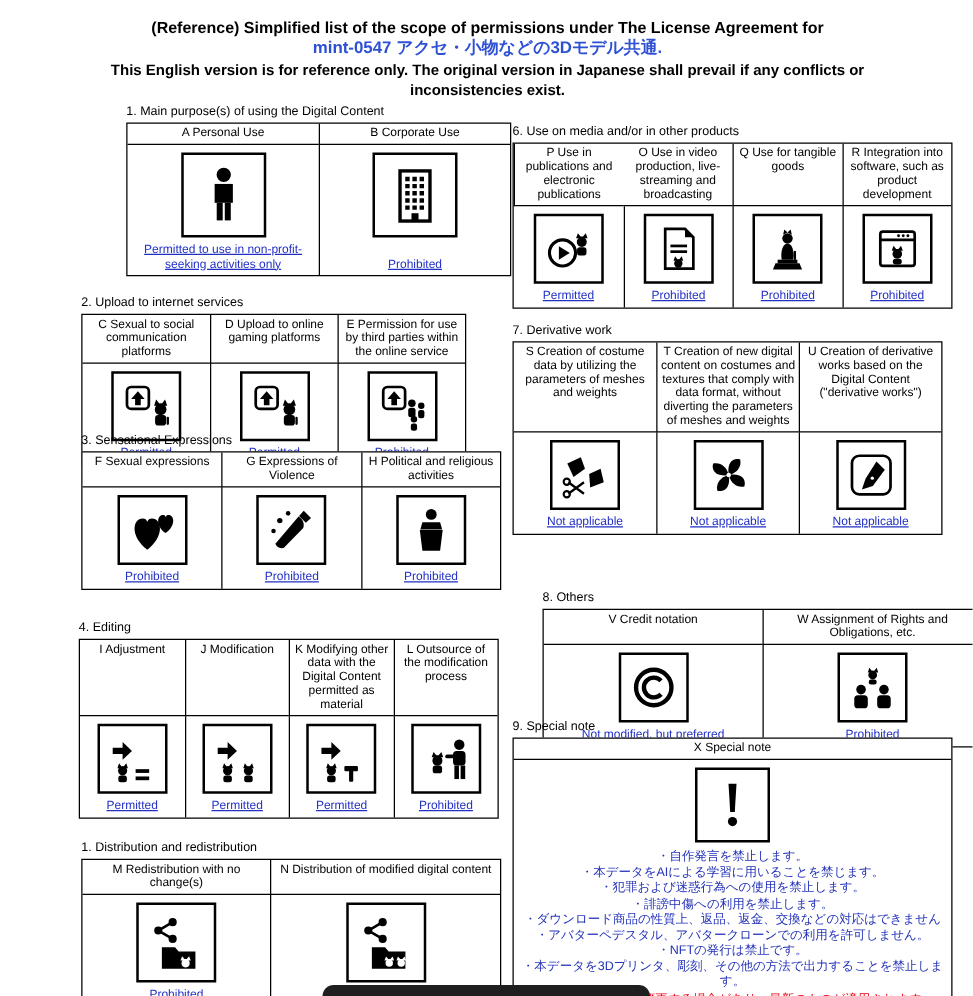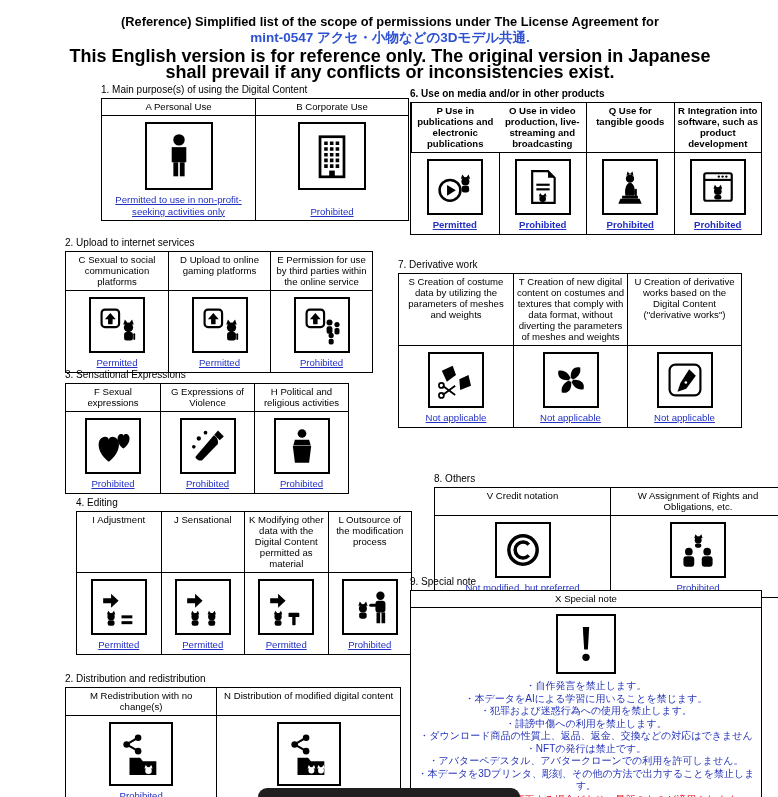--- a/index.html
+++ b/index.html
@@ -3,21 +3,21 @@
 <meta charset="utf-8">
 <style>
   html,body { margin:0; padding:0; background:#fff; }
   #page {
     position:relative; width:778px; height:797px; background:#fff; overflow:hidden;
     font-family:"Liberation Sans","DejaVu Sans",sans-serif; color:#000;padding-left:39px;
   }
   .header { position:absolute; top:14px; left:40px; width:700px; text-align:center; font-weight:bold; }
   .h-line1 { font-size:12.8px; line-height:15px; }
   .h-line2 { font-size:13.5px; line-height:17px; color:var(--title-blue,#2e51d4); }
-  .h-line3 { font-size:18px; line-height:16px; margin-top:2px; padding:0 28px; }
+  .h-line3 { font-size:12px; line-height:16px; margin-top:2px; padding:0 28px; }
 
   .section { position:absolute; }
   .sec-label { font-size:10px; line-height:12px; margin-bottom:2px; }
   .grid { display:grid; border:1px solid #000; background:#fff; }
   .cols1 { grid-template-columns:1fr; }
   .cols2 { grid-template-columns:1fr 1fr; }
   .cols2mn { grid-template-columns:45% 55%; }
   .cols3 { grid-template-columns:1fr 1fr 1fr; }
   .cols4 { grid-template-columns:1fr 1fr 1fr 1fr; }
   .hcell { border-bottom:1px solid #000; border-left:1px solid #000; font-size:9.6px; line-height:11px; text-align:center; padding:2px 2px 3px; }
@@ -119,21 +119,21 @@
               <rect x="39" y="27.5" width="6" height="8" rx="2.2"></rect>
               <circle cx="35" cy="36.5" r="3.1"></circle>
               <rect x="32" y="40.5" width="6" height="7" rx="2.2"></rect>
             </svg>
         </span>
         <span class="status">Prohibited</span>
       </div>
     </div>
   </div>
 
-  <div class="section" style="left:65px;top:369px;width:284px;">
+  <div class="section" style="left:65px;top:347px;width:336px;">
     <div class="sec-label">3. Sensational Expressions</div>
     <div class="grid cols3">
       <div class="hcell c1">F Sexual expressions</div>
       <div class="hcell">G Expressions of Violence</div>
       <div class="hcell">H Political and religious activities</div>
       <div class="bcell c1">
         <span class="ibox">
           <svg viewBox="0 0 48 48">
               <path d="M19 43C2 30 5 13 14.5 13c4.3 0 4.5 3.8 4.5 3.8S19.2 13 23.5 13C33 13 36 30 19 43z"></path>
               <path d="M36.5 27c-10-7.5-8-17.5-2.5-17.5 2.6 0 2.7 2.3 2.7 2.3s.1-2.3 2.7-2.3c5.5 0 7.5 10-2.9 17.5z"></path>
@@ -159,25 +159,25 @@
               <circle cx="24" cy="9" r="5.2"></circle>
               <path d="M15.5 16.5h17l2 7h-21z"></path>
               <path d="M13 24h22l-2.5 20h-17z"></path>
             </svg>
         </span>
         <span class="status">Prohibited</span>
       </div>
     </div>
   </div>
 
-  <div class="section" style="left:76px;top:497px;width:336px;">
+  <div class="section" style="left:63px;top:497px;width:336px;">
     <div class="sec-label">4. Editing</div>
     <div class="grid cols4">
       <div class="hcell c1">I Adjustment</div>
-      <div class="hcell">J Sensational</div>
+      <div class="hcell">J Modification</div>
       <div class="hcell">K Modifying other data with the Digital Content permitted as material</div>
       <div class="hcell">L Outsource of the modification process</div>
       <div class="bcell c1">
         <span class="ibox">
           <svg viewBox="0 0 48 48">
               <path d="M5 13.5h9.5V8l9 8.5-9 8.5v-5.5H5z"></path>
               <path d="M9.5 33l1.6-4.6 2.4 3h2.1l2.4-3 1.6 4.6z"></path>
               <circle cx="14.5" cy="35.6" r="4.4"></circle>
               <rect x="10.4" y="40" width="8.2" height="6.5" rx="2.4"></rect>
               <rect x="27" y="34" width="13" height="3.6"></rect>
@@ -225,21 +225,21 @@
               <circle cx="15.5" cy="25.8" r="4.8"></circle>
               <rect x="11" y="30.5" width="9" height="7.5" rx="2.6"></rect>
             </svg>
         </span>
         <span class="status">Prohibited</span>
       </div>
     </div>
   </div>
 
   <div class="section sz-md" style="left:65px;top:673px;width:336px;">
-    <div class="sec-label">2. Distribution and redistribution</div>
+    <div class="sec-label">1. Distribution and redistribution</div>
     <div class="grid cols2mn">
       <div class="hcell c1">M Redistribution with no change(s)</div>
       <div class="hcell">N Distribution of modified digital content</div>
       <div class="bcell c1">
         <span class="ibox">
           <svg viewBox="0 0 48 48">
               <circle cx="9" cy="14" r="3.4"></circle>
               <circle cx="21" cy="7" r="3.4"></circle>
               <circle cx="21" cy="21" r="3.4"></circle>
               <path d="M9 14L21 7M9 14l12 7" stroke="#000" stroke-width="2.2" fill="none"></path>
@@ -262,21 +262,21 @@
               <circle cx="26.5" cy="41.2" r="3.1" fill="#fff"></circle>
               <path d="M32.5 39l1.3-3.4 1.9 2.2h1.7l1.9-2.2 1.3 3.4z" fill="#fff"></path>
               <circle cx="36.5" cy="41.2" r="3.1" fill="#fff"></circle>
             </svg>
         </span>
         <span class="status">Prohibited</span>
       </div>
     </div>
   </div>
 
-  <div class="section" style="left:410px;top:88px;width:352px;font-weight:bold;">
+  <div class="section" style="left:410px;top:100px;width:352px;">
     <div class="sec-label">6. Use on media and/or in other products</div>
     <div class="grid cols4">
       <div class="hcell">P Use in publications and electronic publications</div>
       <div class="hcell c1">O Use in video production, live-streaming and broadcasting</div>
       <div class="hcell">Q Use for tangible goods</div>
       <div class="hcell">R Integration into software, such as product development</div>
       <div class="bcell c1">
         <span class="ibox">
           <svg viewBox="0 0 48 48">
               <path d="M31 14l1.8-5 2.6 3.2h2.3L40.3 9l1.8 5z"></path>
@@ -326,21 +326,21 @@
               <path d="M18.5 26l1.7-4.8 2.5 3.1h2.2l2.5-3.1 1.7 4.8z"></path>
               <circle cx="23.8" cy="29" r="4.6"></circle>
               <rect x="19.5" y="33.5" width="8.6" height="5.5" rx="2.4"></rect>
             </svg>
         </span>
         <span class="status">Prohibited</span>
       </div>
     </div>
   </div>
 
-  <div class="section" style="left:398px;top:259px;width:344px;">
+  <div class="section" style="left:410px;top:259px;width:344px;">
     <div class="sec-label">7. Derivative work</div>
     <div class="grid cols3">
       <div class="hcell c1">S Creation of costume data by utilizing the parameters of meshes and weights</div>
       <div class="hcell">T Creation of new digital content on costumes and textures that comply with data format, without diverting the parameters of meshes and weights</div>
       <div class="hcell">U Creation of derivative works based on the Digital Content ("derivative works")</div>
       <div class="bcell c1">
         <span class="ibox">
           <svg viewBox="0 0 48 48">
               <path d="M7 13l13-6 4 11-11 8z"></path>
               <path d="M28 23l11-5 3 13-13 5z"></path>
@@ -417,22 +417,22 @@
               <path d="M20.5 5.5h7L26 30h-4z"></path>
               <circle cx="24" cy="38.5" r="4"></circle>
             </svg>
         </span>
         <div class="notes">
           <div class="note-line">・自作発言を禁止します。</div>
           <div class="note-line">・本データをAIによる学習に用いることを禁じます。</div>
           <div class="note-line">・犯罪および迷惑行為への使用を禁止します。</div>
           <div class="note-line">・誹謗中傷への利用を禁止します。</div>
           <div class="note-line">・ダウンロード商品の性質上、返品、返金、交換などの対応はできません</div>
+          <div class="note-line">・アバターペデスタル、アバタークローンでの利用を許可しません。</div>
           <div class="note-line">・NFTの発行は禁止です。</div>
-          <div class="note-line">・アバターペデスタル、アバタークローンでの利用を許可しません。</div>
           <div class="note-line">・本データを3Dプリンタ、彫刻、その他の方法で出力することを禁止します。</div>
           <div class="note-red">★利用規約の内容は変更する場合があり、最新のものが適用されます。</div>
         </div>
       </div>
     </div>
   </div>
 
   <div class="scrollbar"></div>
   <div class="bottom-bar"></div>
 </div>

